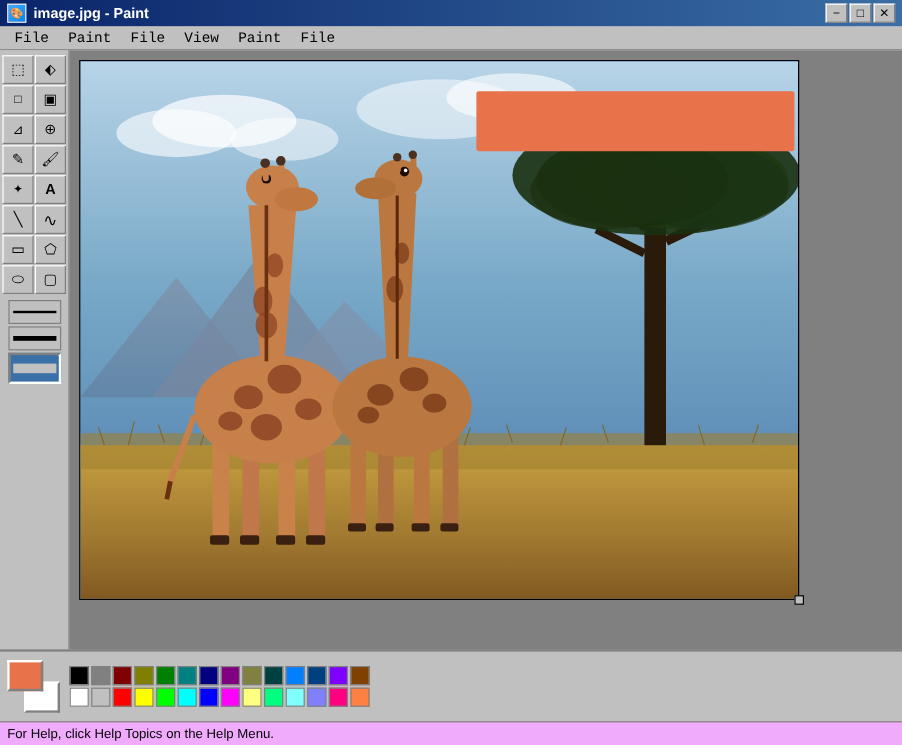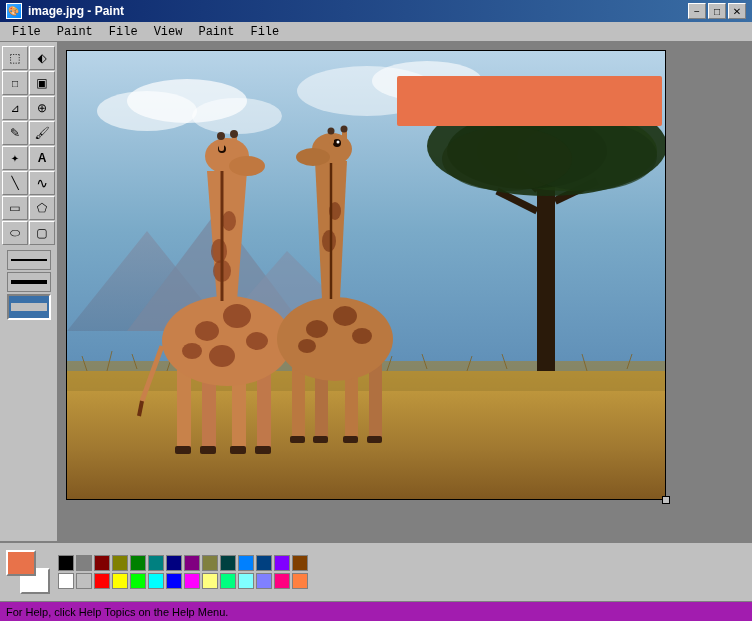--- a/index.html
+++ b/index.html
@@ -167,21 +167,21 @@
     .color-swatch {
       width: 16px;
       height: 16px;
       border: 1px solid #808080;
       cursor: pointer;
     }
 
     
     .status-bar {
       height: 20px;
-      background: #a21caf;
+      background: #f0abfc;
       border-top: 1px solid #808080;
       display: flex;
       align-items: center;
       padding: 0 6px;
       font-size: 11px;
     }
 
     
     .canvas-area::-webkit-scrollbar {
       width: 16px;

